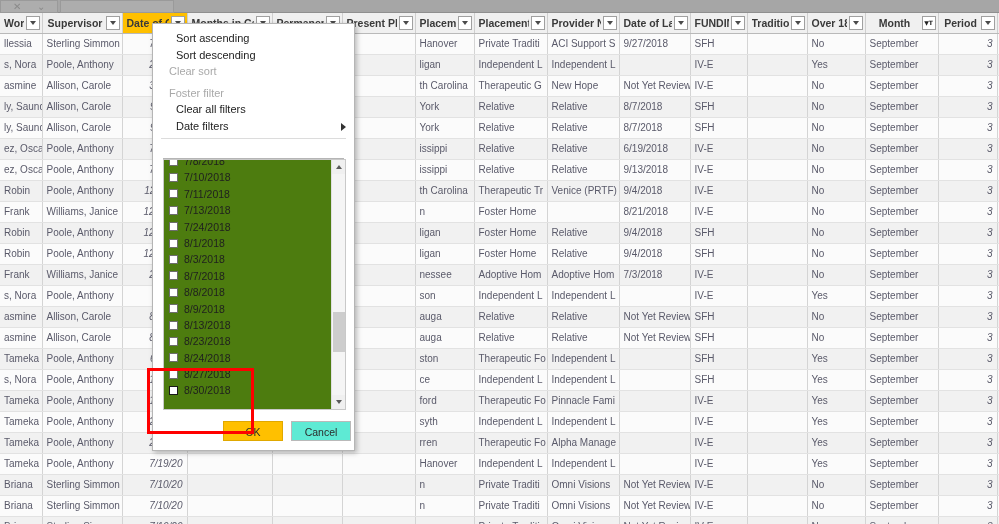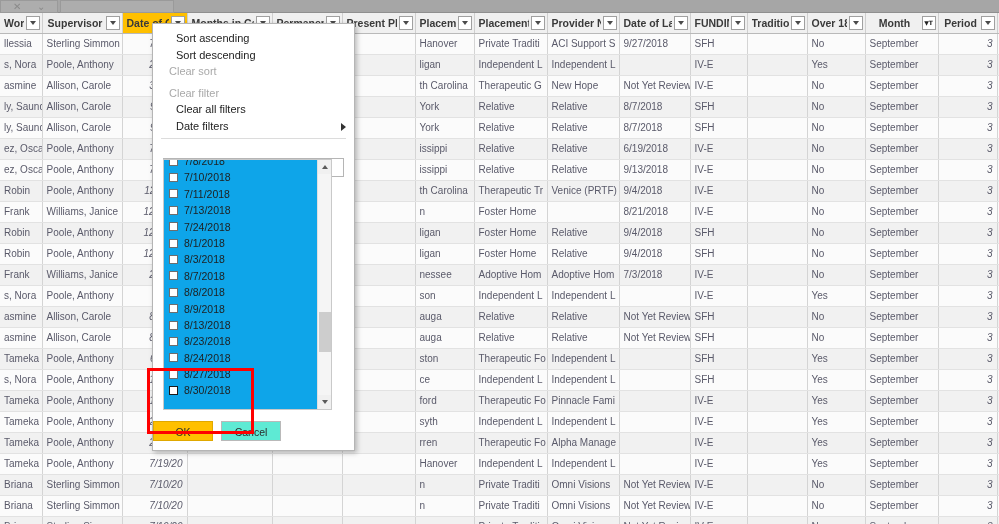--- a/index.html
+++ b/index.html
@@ -170,24 +170,24 @@
     font-size: 10.5px;
     font-style: italic;
     color: #7a7a7a;
     padding: 0 5px;
     font-family: "Liberation Sans", sans-serif;
   }
 
   .list-wrap {
     position: absolute;
     left: 10px; top: 135px;
-    width: 169px;
+    width: 183px;
     height: 251px;
     border: 1px solid #c9c9c9;
-    background: #0ea5e9;
+    background: #4d7c0f;
     overflow: hidden;
   }
   .list-inner {
     position: absolute;
     left: 0; top: -7px;
     width: 168px;
   }
   .chk-row {
     height: 16.4px;
     line-height: 16.4px;
@@ -241,21 +241,21 @@
     width: 12px; height: 40px;
     background: #cdcdcd;
     cursor: pointer;
   }
 
   .btn-row {
     position: absolute;
     left: 0; bottom: 9px;
     width: 203px;
     display: flex;
-    justify-content: flex-start;
+    justify-content: flex-end;
     padding-right: 5px;
     gap: 8px;
   }
   .btn {
     width: 60px; height: 20px;
     font-size: 10.5px;
     border: 1px solid #b9b9b9;
     background: #5eead4;
     color: #2b2b2b;
     line-height: 18px;
@@ -846,21 +846,21 @@
   </div>
 
   <div class="dropdown">
 
     <div class="menu-gap"></div>
     <div id="menu-list">
         <div class="menu-item">Sort ascending</div>
         <div class="menu-item">Sort descending</div>
         <div class="menu-item disabled">Clear sort</div>
         <div style="height: 5px;"></div>
-        <div class="menu-item disabled">Clear filter</div>
+        <div class="menu-item disabled">Foster filter</div>
         <div class="menu-item">Clear all filters</div>
         <div class="menu-item">Date filters<span class="submenu-arrow"></span></div>
       </div>
     <div class="menu-sep"></div>
 
     <div class="search-wrap">
       <input class="search-box" type="text" placeholder="Search" style="">
     </div>
 
     <div class="list-wrap">

